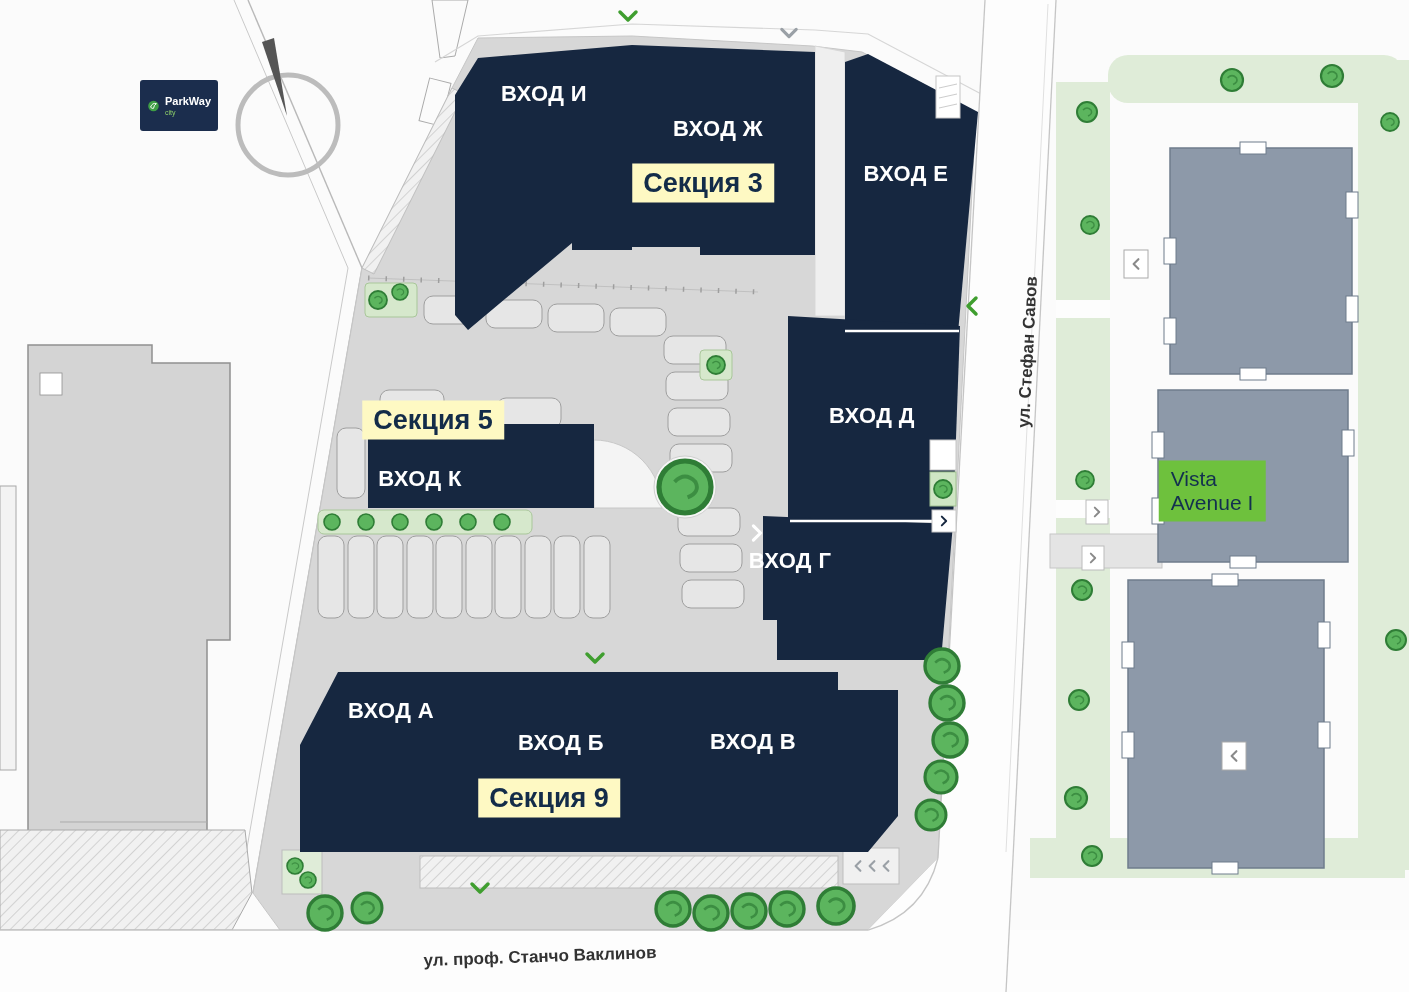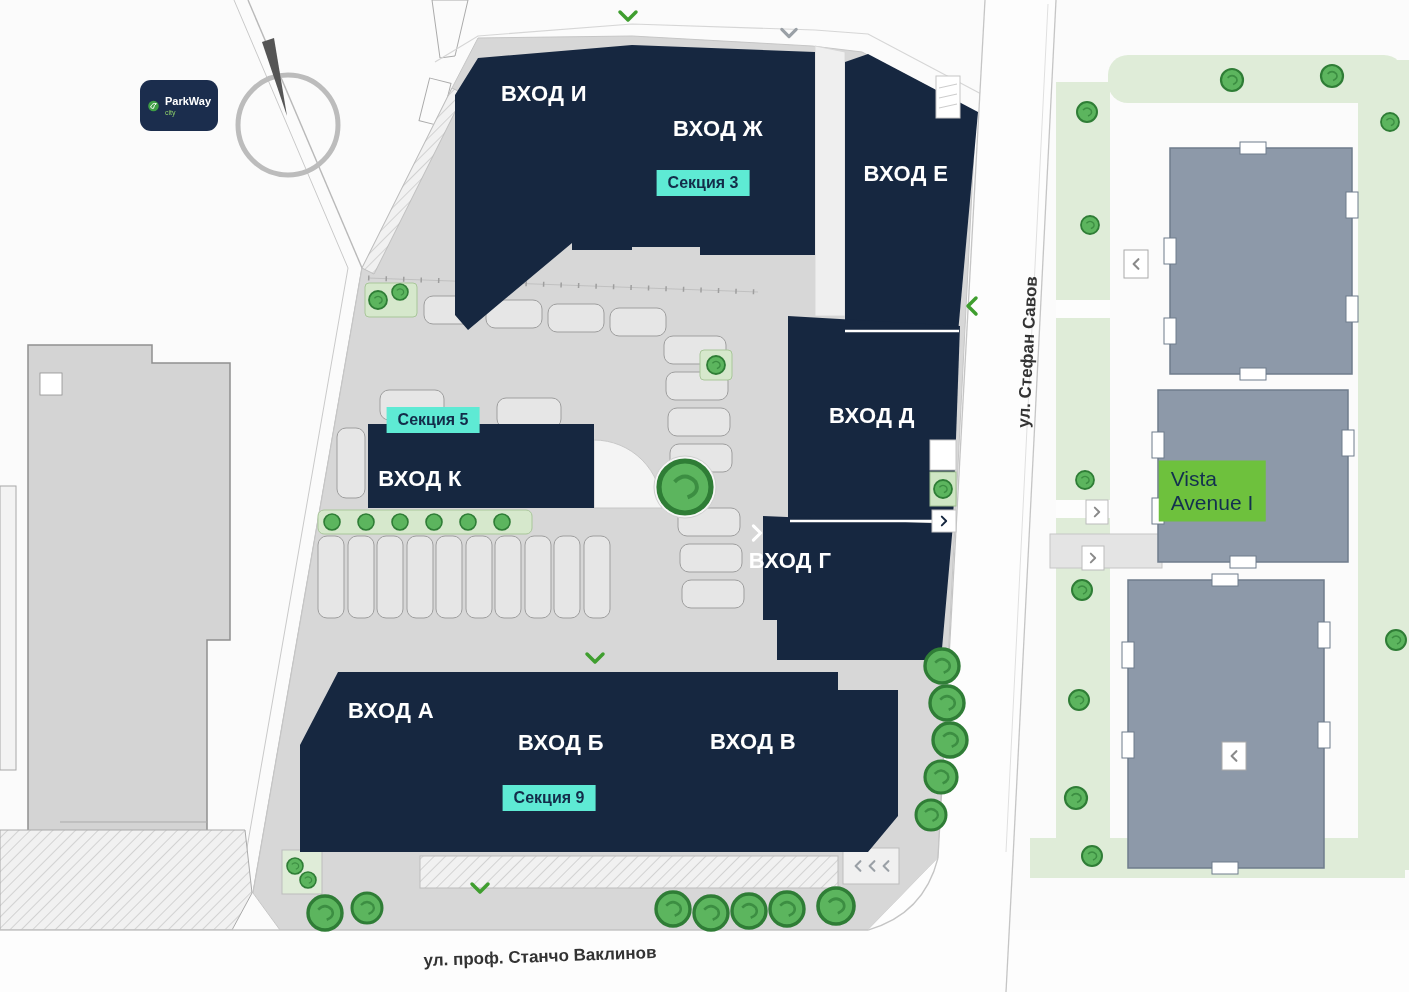--- a/index.html
+++ b/index.html
@@ -2,25 +2,25 @@
 <html><head>
 <meta charset="utf-8">
 <style>
   *{margin:0;padding:0;box-sizing:border-box}
   html,body{background:#fff}
   .stage{position:relative;width:1409px;height:992px;overflow:hidden;background:#fff;
          font-family:"Liberation Sans",sans-serif}
   .stage>svg{position:absolute;left:0;top:0}
   .lbl{position:absolute;transform:translate(-50%,-50%);white-space:nowrap}
   .entrance{color:#fff;font-weight:700;font-size:22px;letter-spacing:.4px}
-  .section{background:#5eead4;color:#132c49;font-weight:700;font-size:16px;padding:4px 11px}
+  .section{background:#fef9c3;color:#132c49;font-weight:700;font-size:27px;padding:4px 11px}
   .vista{background:#6ec13d;color:#13304f;font-weight:400;font-size:21px;line-height:1.12;padding:7px 12px;text-align:left}
   .vista span{display:block}
   .street{color:#333;font-weight:700;font-size:17px}
-  .logo{position:absolute;left:140px;top:80px;width:78px;height:51px;background:#1b2d4d;border-radius:11px;
+  .logo{position:absolute;left:140px;top:80px;width:78px;height:51px;background:#1b2d4d;border-radius:3px;
         display:flex;align-items:center;gap:5px;padding:0 7px}
   .logo .txt{display:flex;flex-direction:column;line-height:1}
   .logo .name{color:#fff;font-size:11px;font-weight:700}
   .logo .suffix{color:#8fd06a;font-size:7px;margin-top:2px}
 </style>
 </head>
 <body>
 
 <div class="stage">
 

